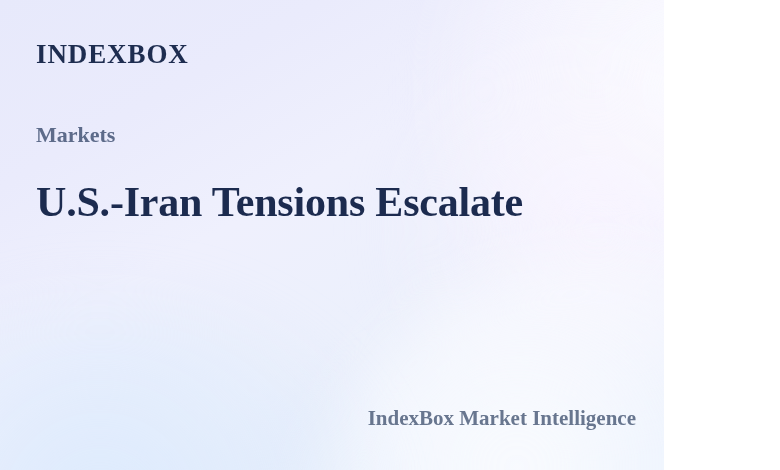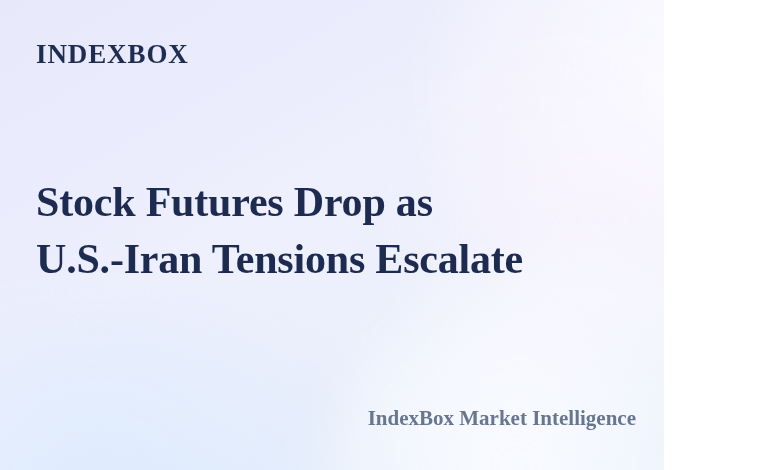--- a/index.html
+++ b/index.html
@@ -158,22 +158,22 @@
 
   <div id="glow-top-right"></div>
   <div id="glow-right-haze"></div>
   <div id="glow-bottom-center"></div>
   <div id="glow-bottom-left"></div>
 
   <div id="content">
 
     <div id="brand-logo">INDEXBOX</div>
 
+    <div id="category-label">Markets</div>
 
     <div id="headline">
-      <span class="hl-line">Stock Futures Drop as</span>
       <span class="hl-line">U.S.-Iran Tensions Escalate</span>
     </div>
 
     <div id="footer-attribution">IndexBox Market Intelligence</div>
 
   </div>
 </div>
 
 </body></html>

